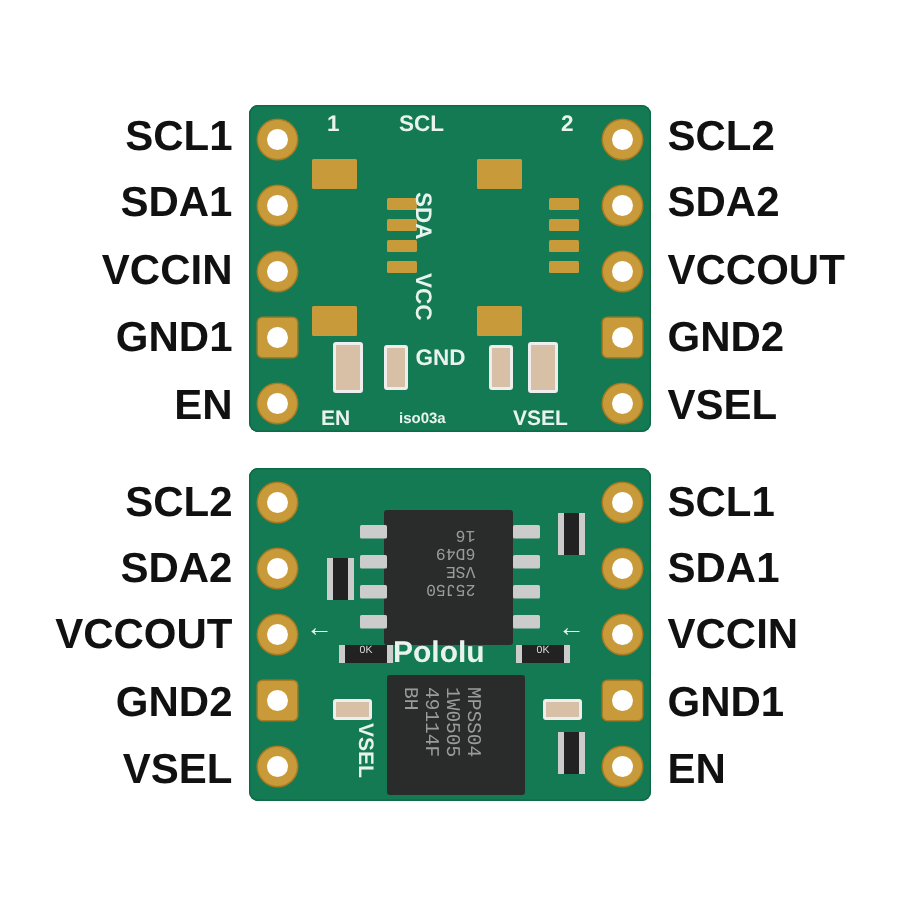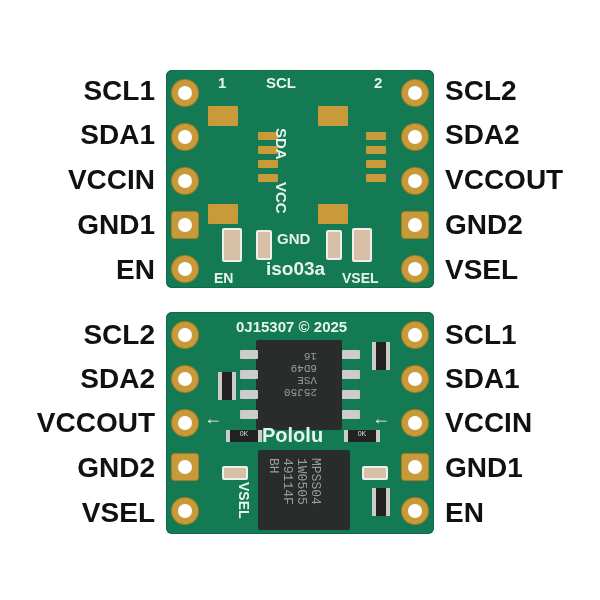--- a/index.html
+++ b/index.html
@@ -63,21 +63,21 @@
   <div class="cap" style="left:160px;top:160px;width:12px;height:26px"></div>
   <div class="cap" style="left:186px;top:158px;width:16px;height:30px"></div>
 
   <span class="silk" style="left:52px;top:4px;font-size:15px">1</span>
   <span class="silk" style="left:100px;top:4px;font-size:15px">SCL</span>
   <span class="silk" style="left:208px;top:4px;font-size:15px">2</span>
   <span class="silk" style="left:124px;top:58px;font-size:15px;transform:rotate(90deg);transform-origin:left top">SDA</span>
   <span class="silk" style="left:124px;top:112px;font-size:15px;transform:rotate(90deg);transform-origin:left top">VCC</span>
   <span class="silk" style="left:111px;top:160px;font-size:15px">GND</span>
   <span class="silk" style="left:48px;top:200px;font-size:14px">EN</span>
-  <span class="silk" style="left:100px;top:188px;font-size:19px">iso03a</span>
+  <span class="silk" style="left:100px;top:204px;font-size:10px">iso03a</span>
   <span class="silk" style="left:176px;top:200px;font-size:14px">VSEL</span>
 </div>
 
 <div class="lbl left" style="top:320px">SCL2</div>
 <div class="lbl left" style="top:364px">SDA2</div>
 <div class="lbl left" style="top:408px">VCCOUT</div>
 <div class="lbl left" style="top:453px">GND2</div>
 <div class="lbl left" style="top:498px">VSEL</div>
 
 <div class="lbl right" style="top:320px">SCL1</div>
@@ -91,21 +91,20 @@
   <div class="pad" style="left:6px;top:54px"></div>
   <div class="pad" style="left:6px;top:98px"></div>
   <div class="pad sq" style="left:6px;top:142px"></div>
   <div class="pad" style="left:6px;top:186px"></div>
   <div class="pad" style="left:236px;top:10px"></div>
   <div class="pad" style="left:236px;top:54px"></div>
   <div class="pad" style="left:236px;top:98px"></div>
   <div class="pad sq" style="left:236px;top:142px"></div>
   <div class="pad" style="left:236px;top:186px"></div>
 
-  <span class="silk" style="left:70px;top:6px;font-size:15px">0J15307 © 2025</span>
 
   <div class="chip" style="left:90px;top:28px;width:86px;height:90px">
     <div class="chiptext" style="left:28px;top:10px;transform:rotate(180deg)">
       <div>25J50</div>
       <div>VSE</div>
       <div>6D49</div>
       <div>16</div>
     </div>
   </div>
   <div class="smd" style="left:74px;top:38px;width:18px;height:9px;background:#ccc"></div>

